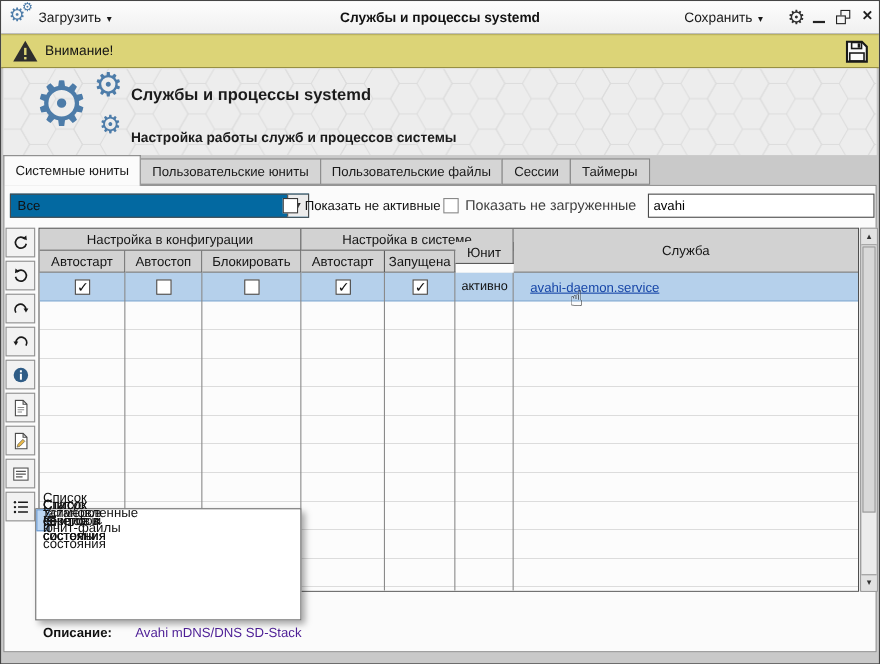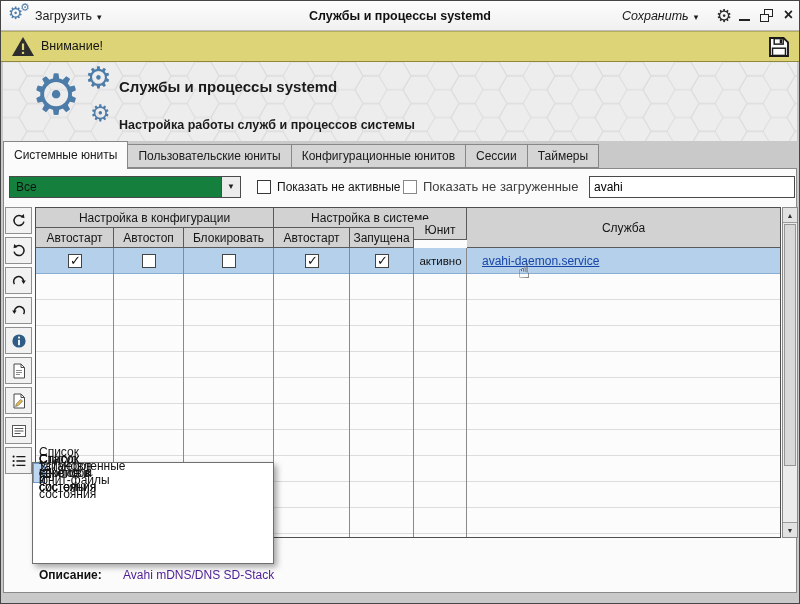--- a/index.html
+++ b/index.html
@@ -11,21 +11,21 @@
   
   #titlebar { left:0; top:0; width:798px; height:30px;
               background:linear-gradient(#fdfdfd,#f0f0f0); border-bottom:1px solid #bdbdbd; }
   #app-gear1 { left:7px; top:4px; font-size:17px; line-height:1; color:#4d7ca9; }
   #app-gear2 { left:19px; top:1px; font-size:11px; line-height:1; color:#4d7ca9; }
   #load-btn { left:34px; top:0; height:30px; line-height:30px; font-size:12.5px; color:#1a1a1a; cursor:default; }
   #load-btn .arr, #save-btn .arr { position:static; font-size:9px; margin-left:5px; }
   #win-title { left:0; top:0; width:100%; height:30px; line-height:30px; text-align:center;
                font-size:12.5px; font-weight:bold; color:#111; }
   #save-btn { left:621px; top:0; height:30px; line-height:30px; font-size:12.5px; color:#1a1a1a; }
-  #save-btn span { position:static;font-style:italic; }
+  #save-btn span { position:static; }
   #load-btn span { position:static; }
   #settings-btn { left:711px; top:3px; width:24px; height:24px; font-size:18px; line-height:24px;
                   text-align:center; color:#2e2e2e; }
   #min-btn { left:738px; top:8px; width:12px; height:13px; }
   #min-btn i { left:0; bottom:1px; width:11px; height:2px; background:#222; }
   #max-btn { left:759px; top:8px; width:13px; height:13px; }
   #max-btn .sq { width:9px; height:8px; border:1px solid #222; background:transparent; }
   #max-btn .back { right:0; top:0; }
   #max-btn .front { left:0; bottom:0; background:#f6f6f6; }
   #close-btn { left:779px; top:0; width:17px; height:30px; line-height:28px; text-align:center;
@@ -52,21 +52,21 @@
            border:1px solid #8a8a8a; z-index:1; }
   #tabs { left:2px; top:140px; height:28px; display:flex; align-items:flex-end; z-index:5; }
   #tabs .tab { position:static; height:24px; line-height:22px; padding:0 10px; font-size:12px;
                color:#1a1a1a; background:#d5d5d5; border:1px solid #878787; margin-left:-1px;
                margin-bottom:1px; white-space:nowrap; }
   #tabs .tab:first-child { margin-left:0; }
   #tabs .tab.active { height:28px; line-height:26px; background:#fbfbfb; border-bottom:none;
                       margin-bottom:0; z-index:6; position:relative; }
 
   
-  #combo { left:8px; top:175px; width:232px; height:22px; background:#15803d; border:1px solid #4a4a4a; z-index:2; }
+  #combo { left:8px; top:175px; width:272px; height:22px; background:#0369a1; border:1px solid #4a4a4a; z-index:2; }
   #combo-val { left:6px; top:0; height:20px; line-height:20px; font-size:12px; color:#111; }
   #combo-btn { right:0; top:0; width:19px; height:20px; border-left:1px solid #4a4a4a;
                background:#ececec; text-align:center; line-height:20px; font-size:8px; color:#222; }
   .checkbox { width:14px; height:14px; background:#fff; border:1px solid #3a3a3a; z-index:2; }
   #cb1 { left:256px; top:179px; }
   #cb1-label { left:276px; top:175px; height:22px; line-height:22px; font-size:12px; color:#141414; z-index:2; }
   #cb2 { left:402px; top:179px; border-color:#888; }
   #cb2-label { left:422px; top:175px; height:22px; line-height:22px; font-size:13px; color:#404040; z-index:2; }
   #search { left:588px; top:175px; width:206px; height:22px; border:1px solid #4a4a4a; background:#fff;
             font-size:12px; padding:0 4px; font-family:Liberation Sans, sans-serif; z-index:2; }
@@ -238,21 +238,21 @@
     <span id="logo-gear-sm2">⚙</span>
     <div id="banner-title">Службы и процессы systemd</div>
     <div id="banner-sub">Настройка работы служб и процессов системы</div>
   </div>
 
   <div id="panel"></div>
 
   <div id="tabs">
     <div class="tab active">Системные юниты</div>
     <div class="tab">Пользовательские юниты</div>
-    <div class="tab">Конфигурационные юнитов</div>
+    <div class="tab">Пользовательские файлы</div>
     <div class="tab">Сессии</div>
     <div class="tab">Таймеры</div>
   </div>
 
   <div id="combo">
     <span id="combo-val">Все</span>
     <div id="combo-btn">▼</div>
   </div>
   <div id="cb1" class="checkbox"></div>
   <span id="cb1-label">Показать не активные</span>

